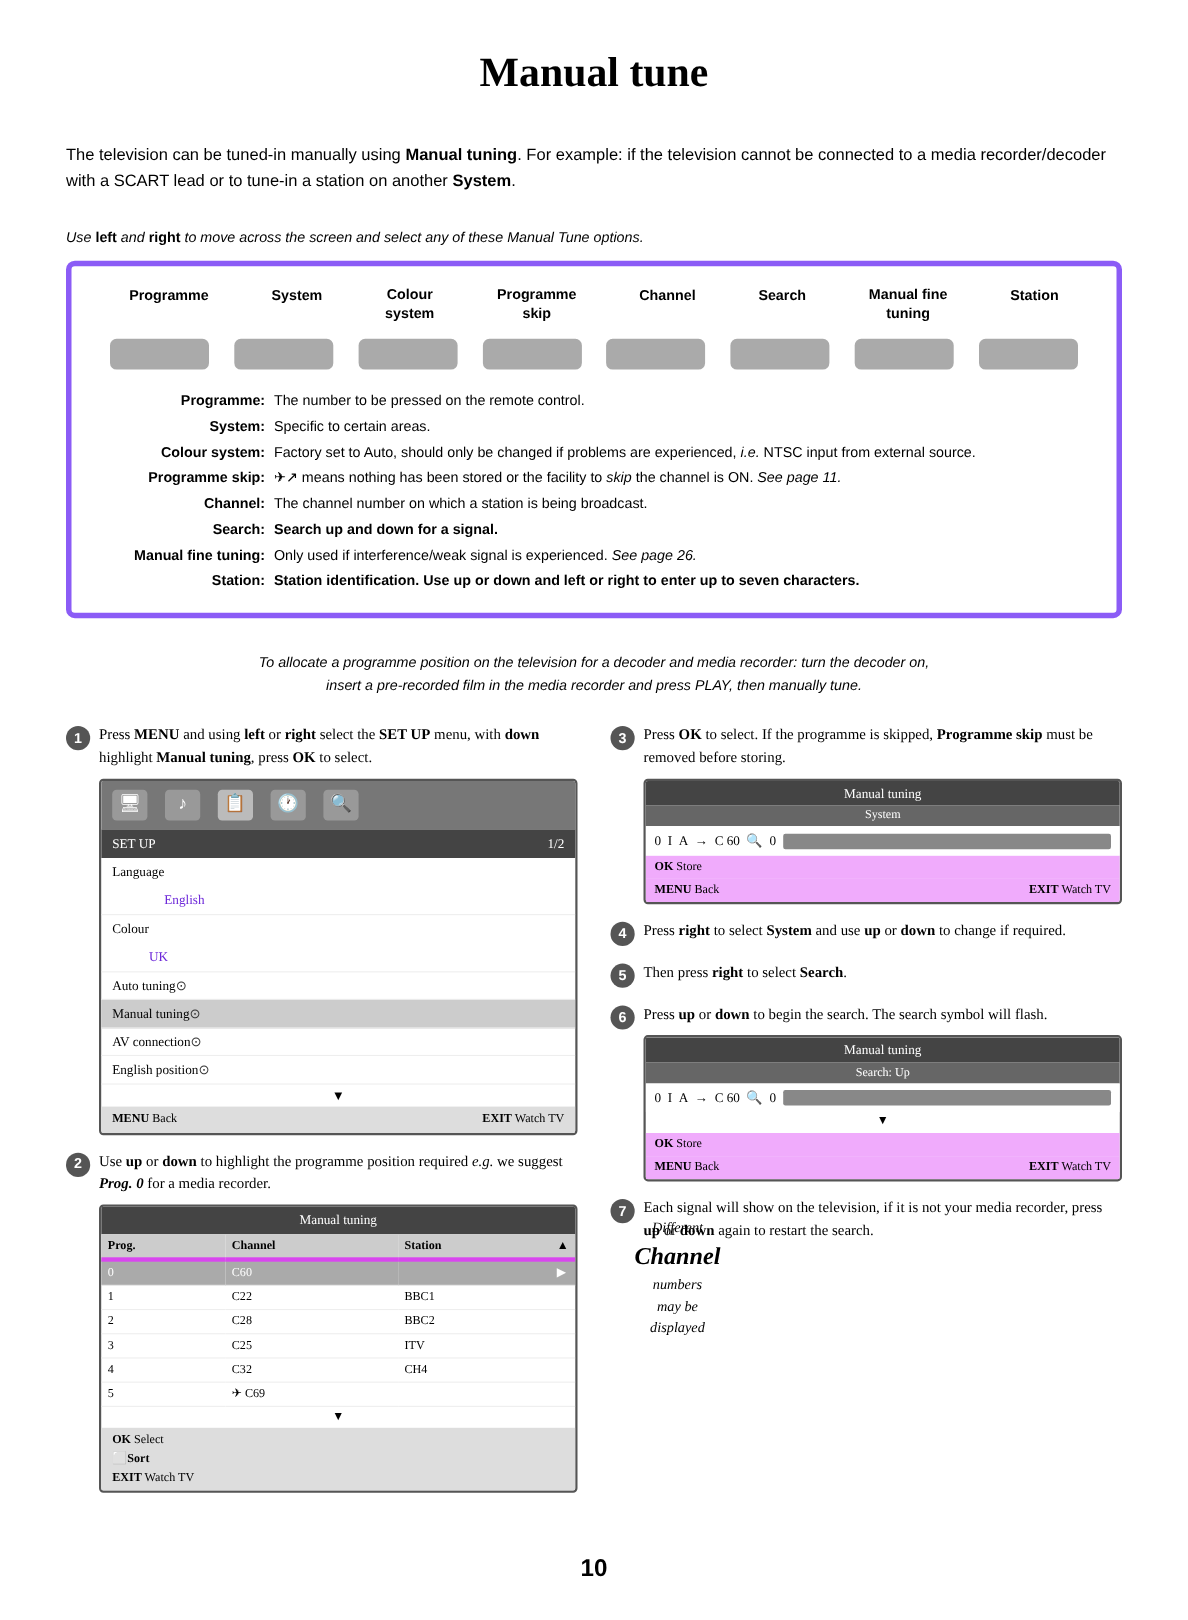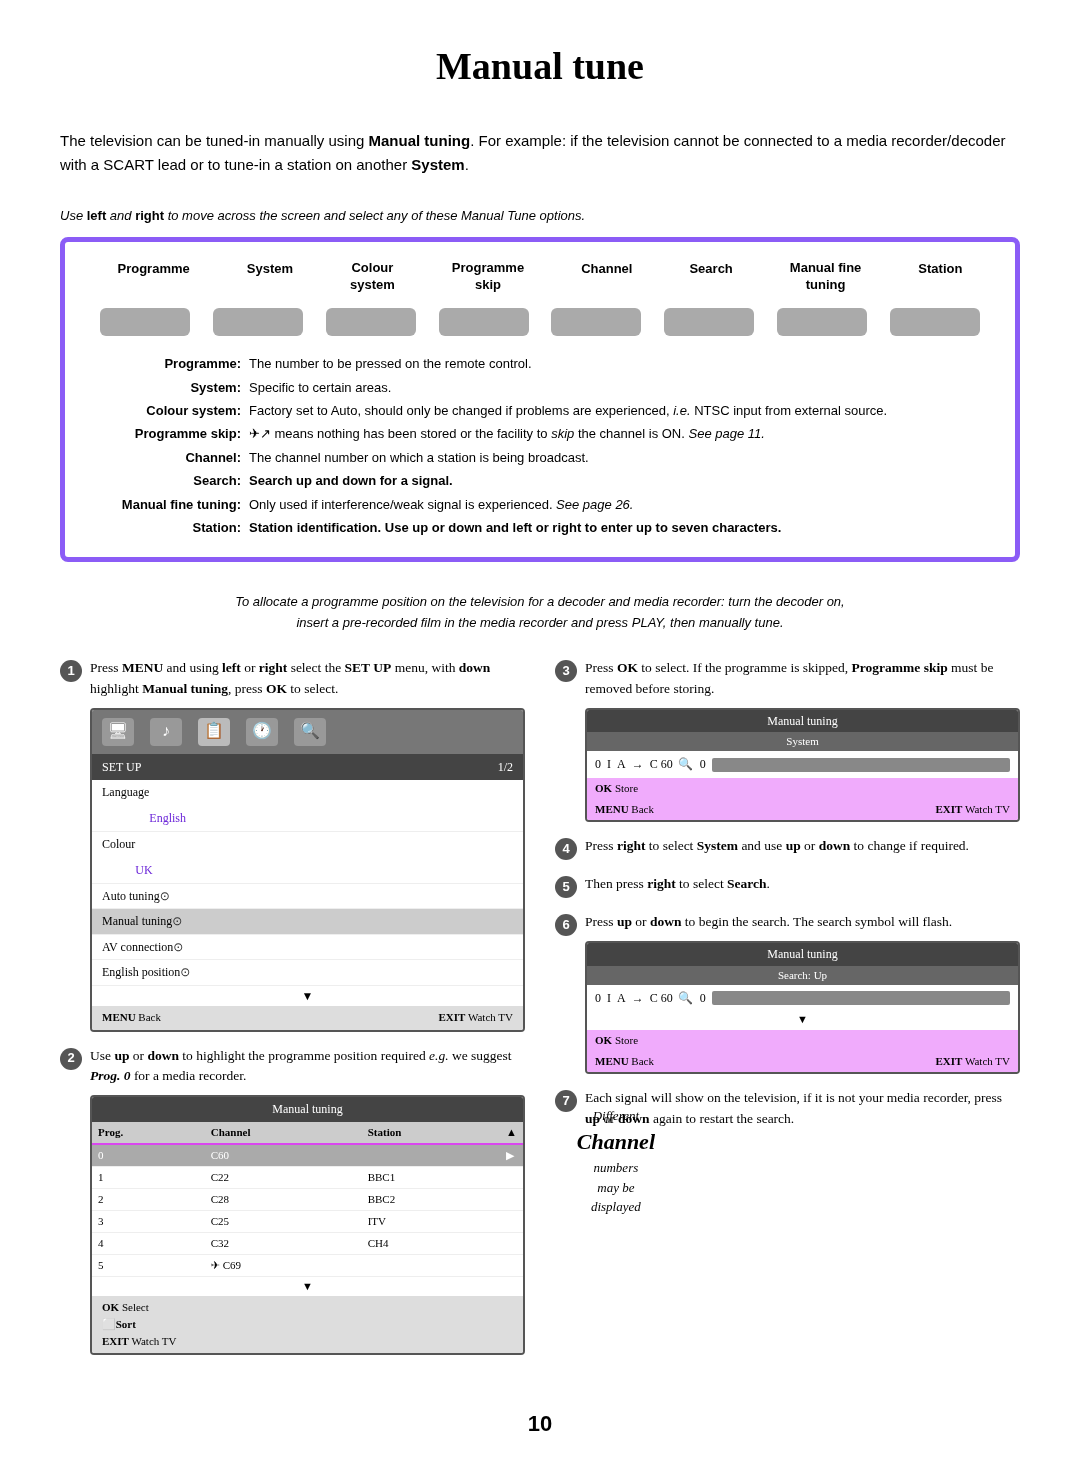--- a/index.html
+++ b/index.html
@@ -175,21 +175,21 @@
     .tuning-table {
       width: 100%;
       border-collapse: collapse;
       font-size: 11px;
     }
     .tuning-table th {
       background: #ccc;
       padding: 2px 6px;
       text-align: left;
       font-weight: bold;
-      border-bottom: 2px solid #d946ef;
+      border-bottom: 4px solid #d946ef;
     }
     .tuning-table td {
       padding: 2px 6px;
       border-bottom: 1px solid #eee;
     }
     .tuning-table tr.highlight td { background: #aaa; color: #fff; }
     .tuning-footer {
       background: #ddd;
       display: flex;
       justify-content: space-between;

